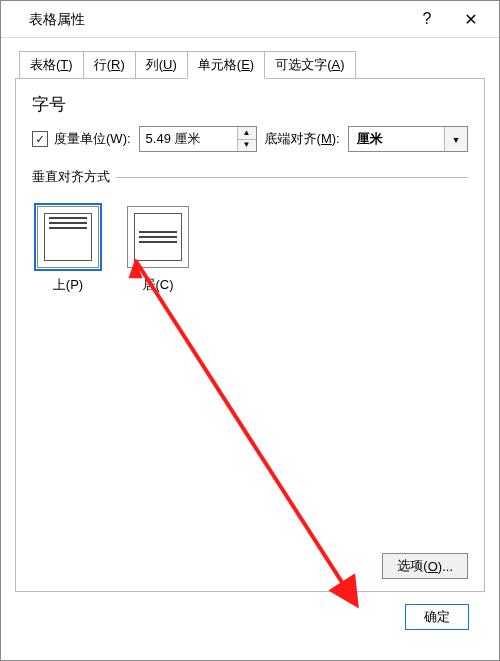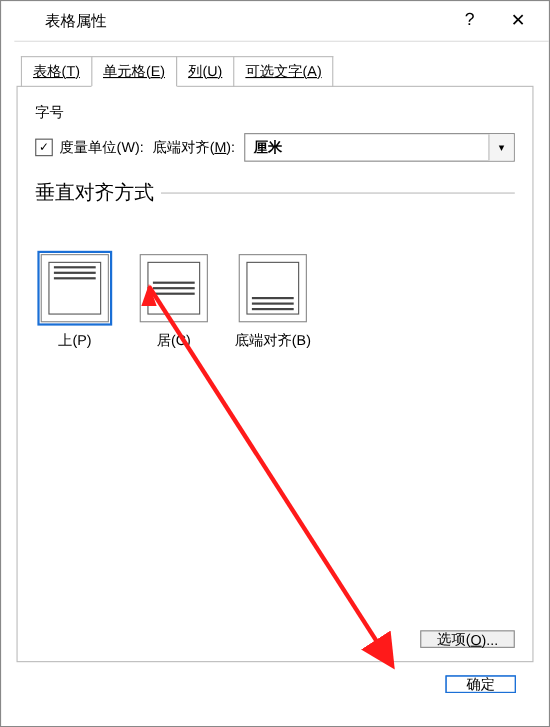--- a/index.html
+++ b/index.html
@@ -19,21 +19,20 @@
     position: relative;
     display: flex;
     flex-direction: column;
   }
   .titlebar {
     height: 36px;
     display: flex;
     align-items: center;
     padding: 0 6px 0 28px;
     border-bottom: 1px solid #ddd;
-    margin-left: 12px;
   }
   .titlebar .title {
     flex: 1;
     font-size: 14px;
     padding-top:2px;
   }
   .titlebar .win-btn {
     width: 44px;
     height: 30px;
     display: flex;
@@ -46,21 +45,20 @@
     padding: 12px 14px 14px 14px;
     position: relative;
     display:flex;
     flex-direction:column;
   }
   .tabs {
     display: flex;
     height: 28px;
     margin-bottom: 0;
     padding-left:4px;
-    text-decoration:underline;
   }
   .tab {
     border: 1px solid #bbb;
     border-bottom: none;
     padding: 4px 10px 3px 10px;
     background: #fff;
     font-size: 13px;
     position: relative;
     top: 1px;
     margin-right:-1px;
@@ -72,21 +70,21 @@
     z-index: 2;
     background:#fff;
   }
   .tab-body {
     border: 1px solid #bbb;
     flex:1;
     padding: 14px 16px 12px 16px;
     position:relative;
   }
   .field-label {
-    font-size:13px;
+    font-size:17px;
     margin-bottom:10px;
   }
   .row {
     display:flex;
     align-items:center;
     gap:8px;
     margin-bottom:16px;
   }
   .chk {
     display:flex;
@@ -152,35 +150,34 @@
     background:#f4f4f4;
   }
   fieldset.valign{
     border:none;
     border-top:1px solid #bbb;
     margin:0;
     padding:16px 0 0 0;
   }
   fieldset.valign legend{
     padding:0 6px 0 0;
-    font-size:18px;
+    font-size:13px;
   }
   .align-opts{
     display:flex;
     gap:18px;
     margin-top:4px;
   }
   .align-item{
     display:flex;
     flex-direction:column;
     align-items:center;
     gap:8px;
     font-size:13px;
     width:72px;
-    margin-top:24px;
   }
   .align-box{
     width:62px;
     height:62px;
     border:1px solid #888;
     padding:6px;
     box-sizing:border-box;
     display:flex;
     flex-direction:column;
   }
@@ -214,21 +211,21 @@
     right:16px;
     bottom:12px;
   }
   .btn{
     border:1px solid #888;
     background:#f0f0f0;
     padding:4px 14px;
     font-size:13px;
     font-family:inherit;
     min-width:64px;
-    height:16px;
+    height:26px;
     box-sizing:border-box;
     display:inline-flex;
     align-items:center;
     justify-content:center;
   }
   .btn .ul{text-decoration:underline;}
   .footer{
     display:flex;
     justify-content:flex-end;
     gap:14px;
@@ -263,43 +260,53 @@
         <span>✕</span>
       </div>
   </div>
 
   <div class="content">
 
     <div class="tabs">
       <div class="tab">
         <span>表格(</span><span class="ul">T</span><span>)</span>
       </div>
+      <div class="tab">
+        <span>行(</span><span class="ul">R</span><span>)</span>
+      </div>
+      <div class="tab">
+        <span>列(</span><span class="ul">U</span><span>)</span>
+      </div>
       <div class="tab active">
         <span>单元格(</span><span class="ul">E</span><span>)</span>
-      </div>
-      <div class="tab">
-        <span>列(</span><span class="ul">U</span><span>)</span>
       </div>
       <div class="tab">
         <span>可选文字(</span><span class="ul">A</span><span>)</span>
       </div>
     </div>
 
     <div class="tab-body">
 
       <div class="field-label">字号</div>
 
       <div class="row">
         <label class="chk">
           <span class="chk-box">✓</span>
           <span>
             <span>度量单位(</span><span class="ul">W</span><span>):</span>
           </span>
         </label>
 
+        <div class="spin-wrap">
+          <div class="spin-value">5.49 厘米</div>
+          <div class="spin-btns">
+            <div>▲</div>
+            <div>▼</div>
+          </div>
+        </div>
 
         <span class="unit-label">
           <span>底端对齐(</span><span class="ul">M</span><span>):</span>
         </span>
 
         <div class="select">
           <div class="sel-val">厘米</div>
           <div class="sel-arrow">▾</div>
         </div>
       </div>
@@ -332,34 +339,20 @@
                     <div class="ln"></div>
                     <div class="ln"></div>
                   </div>
                 </div>
             </div>
             <div>
               <span>居</span><span>(</span><span class="ul">C</span><span>)</span>
             </div>
           </div>
 
-          <div class="align-item">
-            <div class="align-box">
-              <div class="align-inner bottom">
-                  <div class="lines">
-                    <div class="ln"></div>
-                    <div class="ln"></div>
-                    <div class="ln"></div>
-                  </div>
-                </div>
-            </div>
-            <div>
-              <span>底端对齐(</span><span class="ul">B</span><span>)</span>
-            </div>
-          </div>
 
         </div>
       </fieldset>
 
       <div class="options-btn-row">
         <button class="btn">
           <span>选项(</span>
             <span class="ul">O</span>
             <span>)...</span>
         </button>

